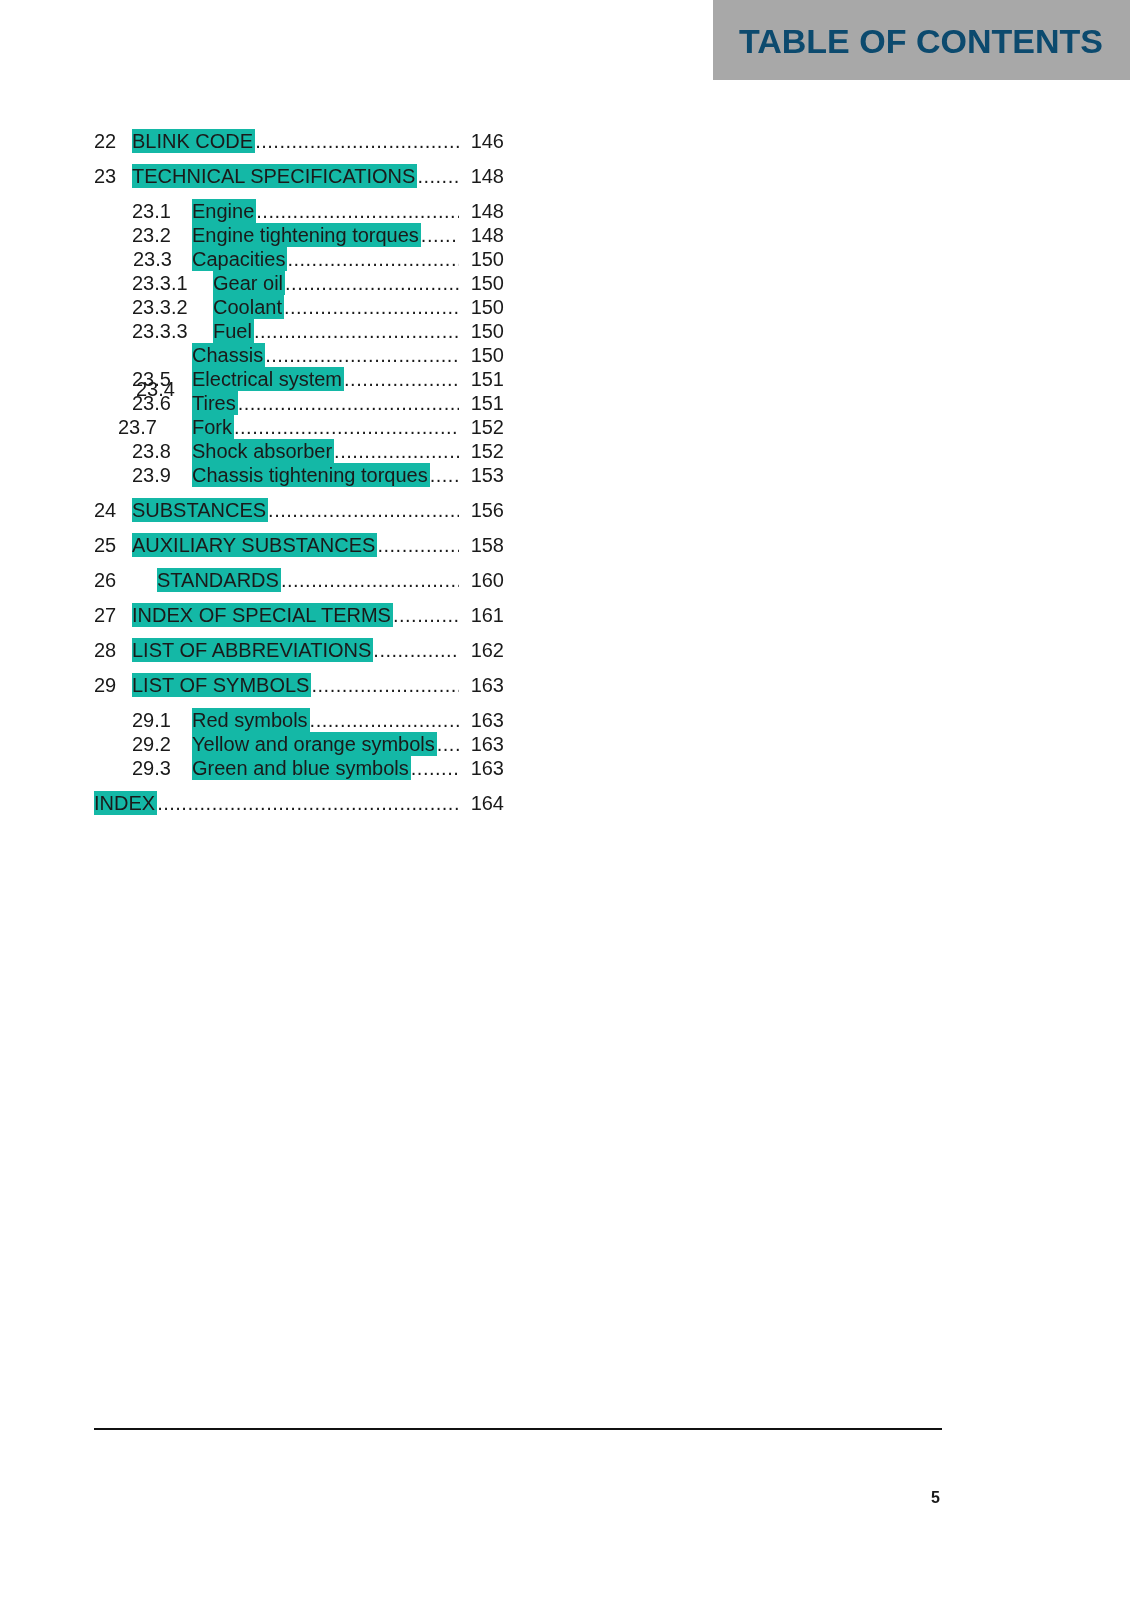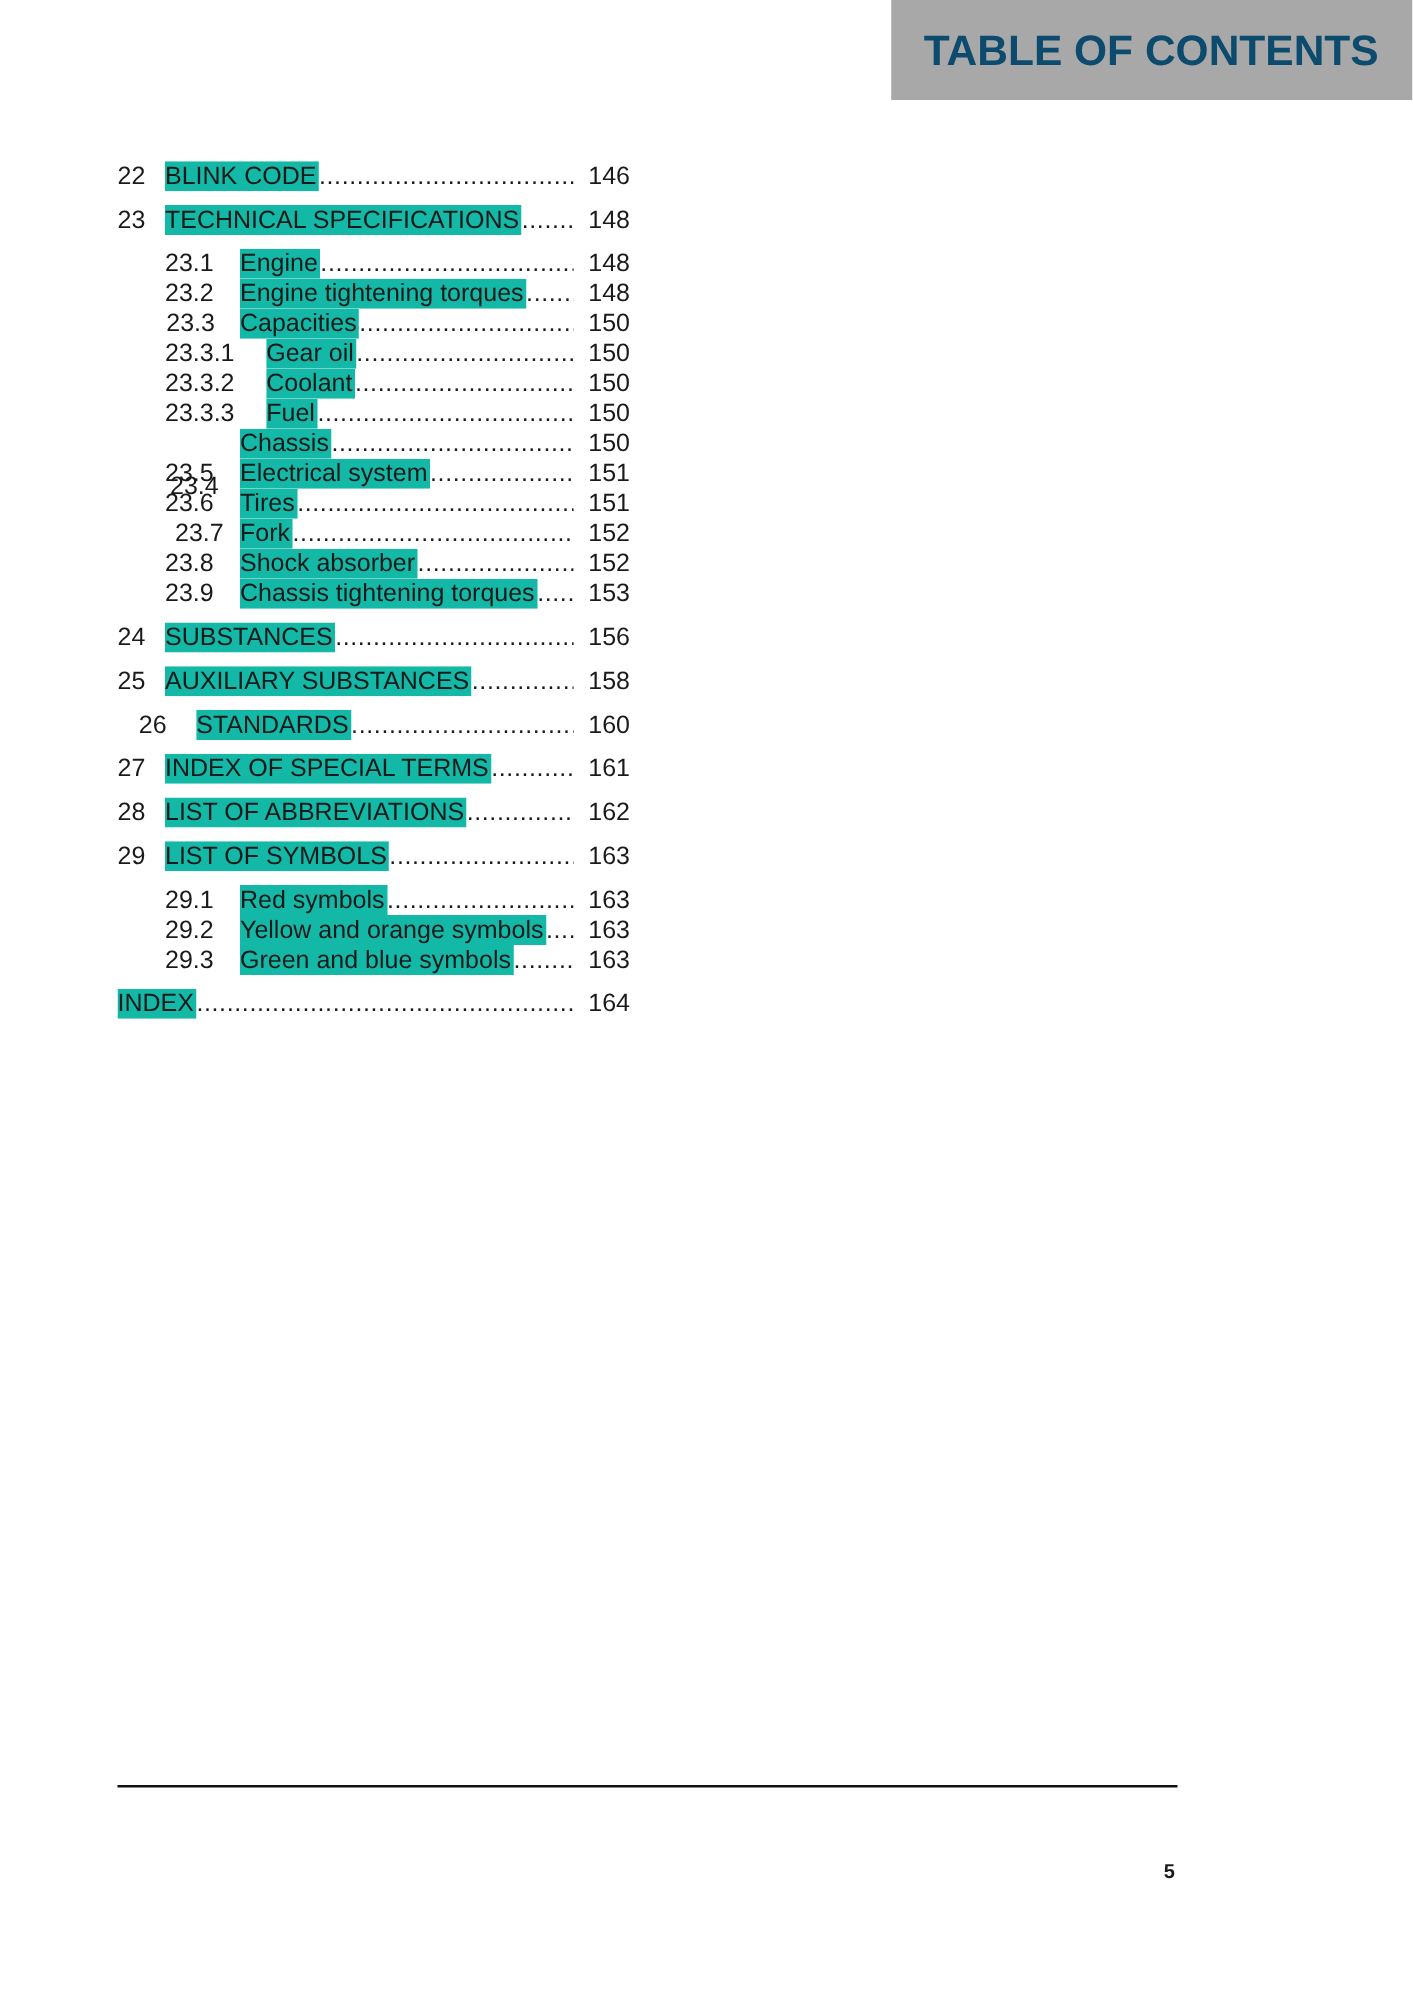--- a/index.html
+++ b/index.html
@@ -111,21 +111,21 @@
     </div>
     <div class="row">
       <span class="num" style="left: 38px;">23.6</span>
       <span class="title-wrap" style="left: 98px;">
         <span class="title">Tires</span>
         <span class="dots">........................................................................................................................................................................................................</span>
       </span>
       <span class="page">151</span>
     </div>
     <div class="row">
-      <span class="num" style="left: 46px; text-align: right;">23.7</span>
+      <span class="num" style="left: 24px; text-align: right;">23.7</span>
       <span class="title-wrap" style="left: 98px;">
         <span class="title">Fork</span>
         <span class="dots">........................................................................................................................................................................................................</span>
       </span>
       <span class="page">152</span>
     </div>
     <div class="row">
       <span class="num" style="left: 38px;">23.8</span>
       <span class="title-wrap" style="left: 98px;">
         <span class="title">Shock absorber</span>
@@ -154,21 +154,21 @@
     <div class="row">
       <span class="num" style="left: 0px;">25</span>
       <span class="title-wrap" style="left: 38px;">
         <span class="title">AUXILIARY SUBSTANCES</span>
         <span class="dots">........................................................................................................................................................................................................</span>
       </span>
       <span class="page">158</span>
     </div>
     <div class="gap"></div>
     <div class="row">
-      <span class="num" style="left: 0px; margin-left: 17px;">26</span>
+      <span class="num" style="left: 0px;">26</span>
       <span class="title-wrap" style="left: 38px; margin-left: 25px;">
         <span class="title">STANDARDS</span>
         <span class="dots">........................................................................................................................................................................................................</span>
       </span>
       <span class="page">160</span>
     </div>
     <div class="gap"></div>
     <div class="row">
       <span class="num" style="left: 0px;">27</span>
       <span class="title-wrap" style="left: 38px;">

